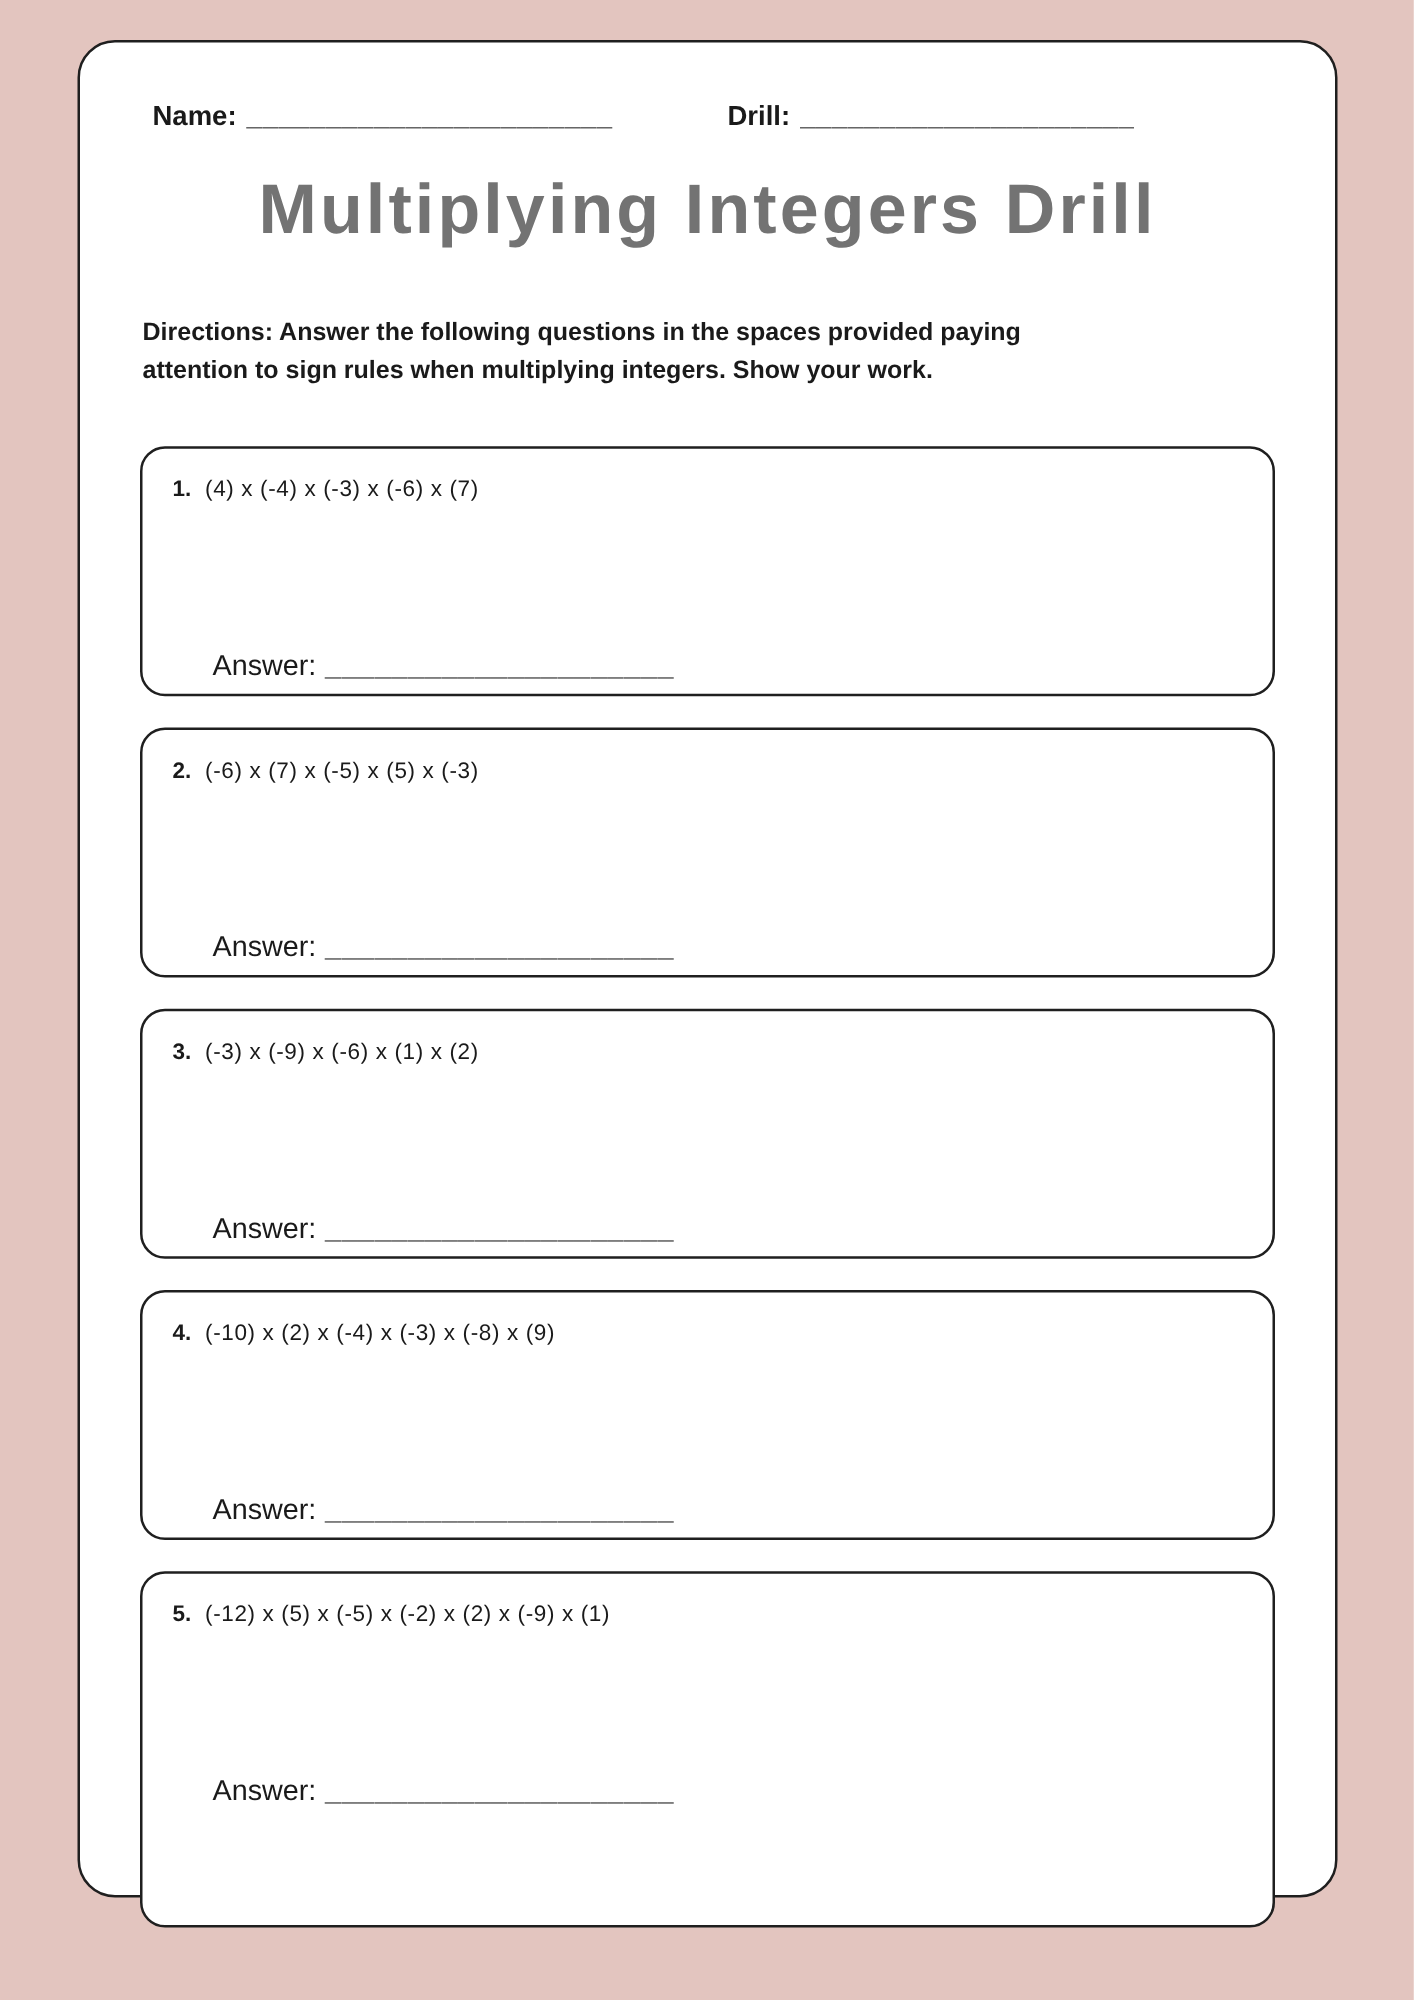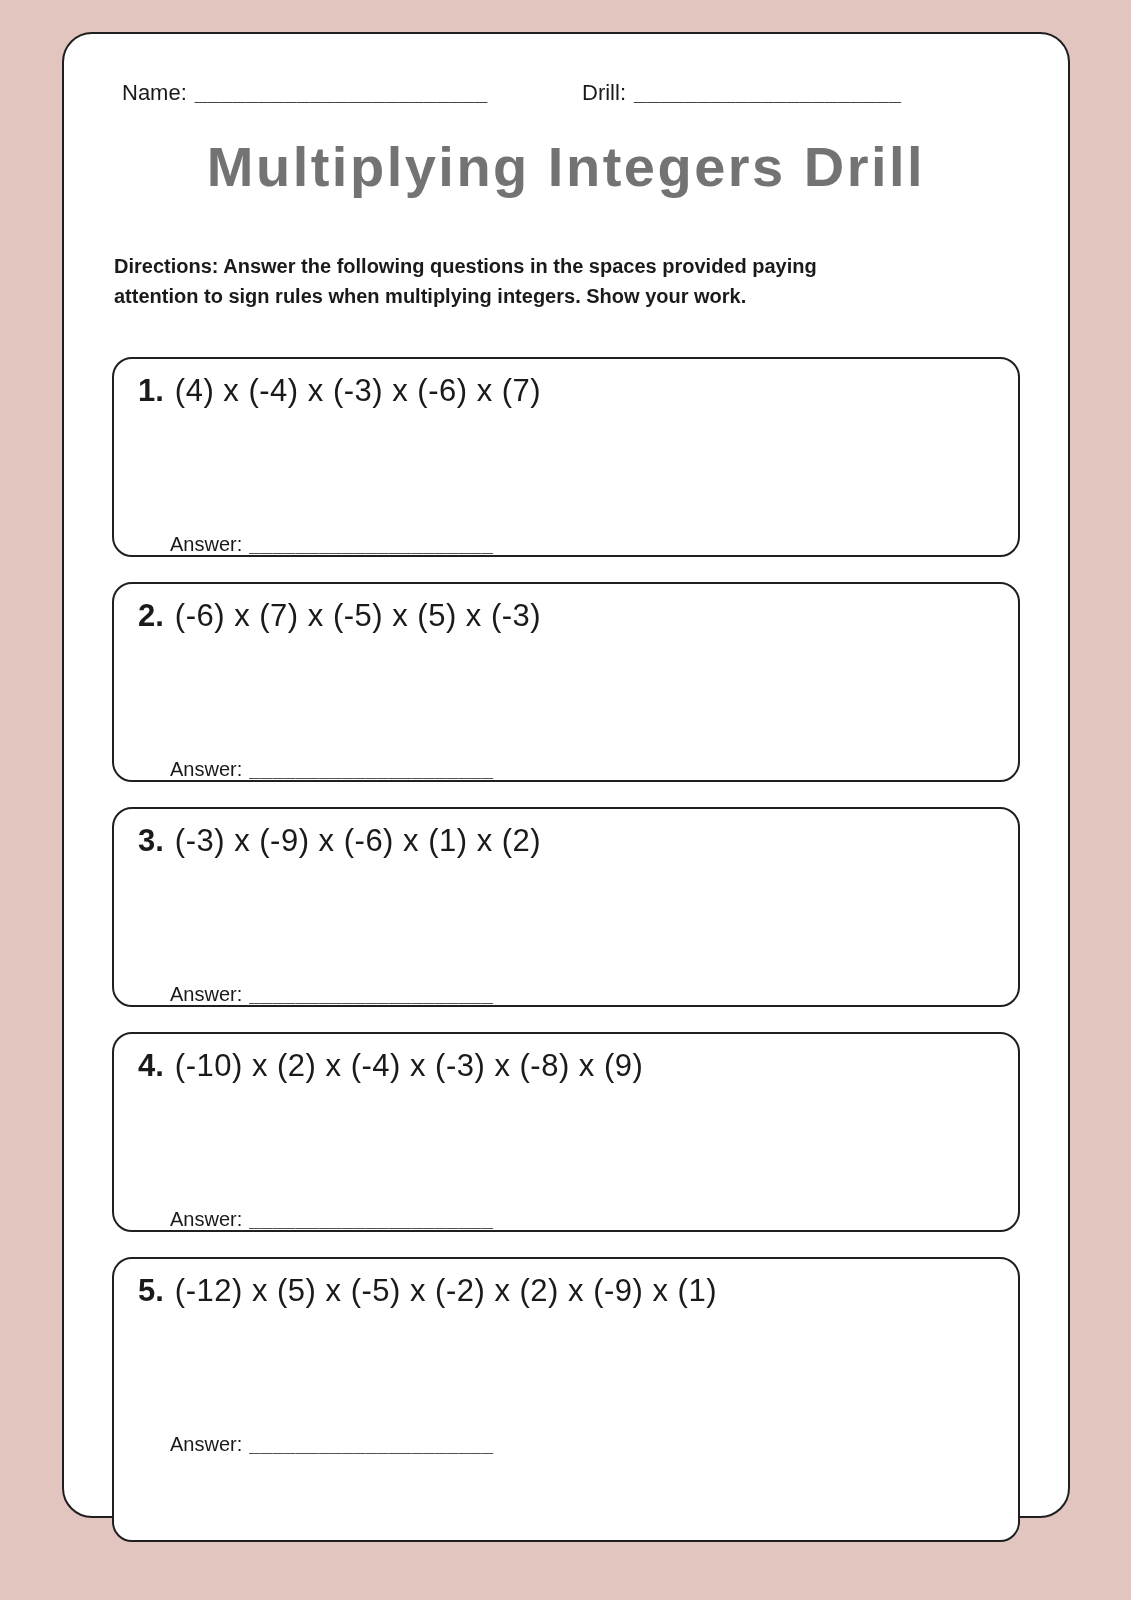--- a/index.html
+++ b/index.html
@@ -27,21 +27,21 @@
     padding: 0 48px;
   }
   .header-row {
     display: flex;
     align-items: baseline;
     padding-top: 46px;
     margin-left: 10px;
     font-size: 22px;
   }
   .field .label {
-    font-weight: normal;
+    font-weight: bold;
     margin-right: 8px;
   }
   .name-field {
     width: 460px;
   }
   .blank-line {
     font-weight: bold;
     letter-spacing: 0.5px;
     white-space: nowrap;
   }
@@ -76,37 +76,37 @@
   .qbox.first {
     margin-top: 46px;
   }
   .qbox + .qbox {
     margin-top: 25px;
   }
   .qbox.tall {
     height: 285px;
   }
   .qline {
-    font-size: 31px;
+    font-size: 18px;
     line-height: 32px;
     white-space: nowrap;
   }
   .qnum {
     font-weight: bold;
     margin-right: 11px;
   }
   .qexpr {
     font-weight: normal;
     letter-spacing: 0.5px;
   }
   .answer-row {
     position: absolute;
-    top: 174px;
+    top: 160px;
     left: 56px;
-    font-size: 20px;
+    font-size: 23px;
     white-space: nowrap;
   }
   .answer-row .ans-label {
     margin-right: 7px;
   }
 </style>
 </head>
 <body>
 
 <div class="card">

